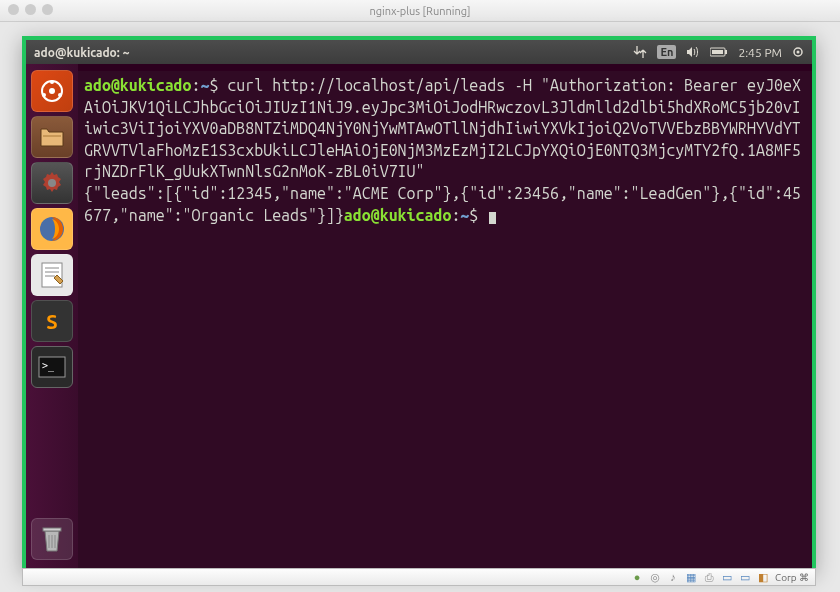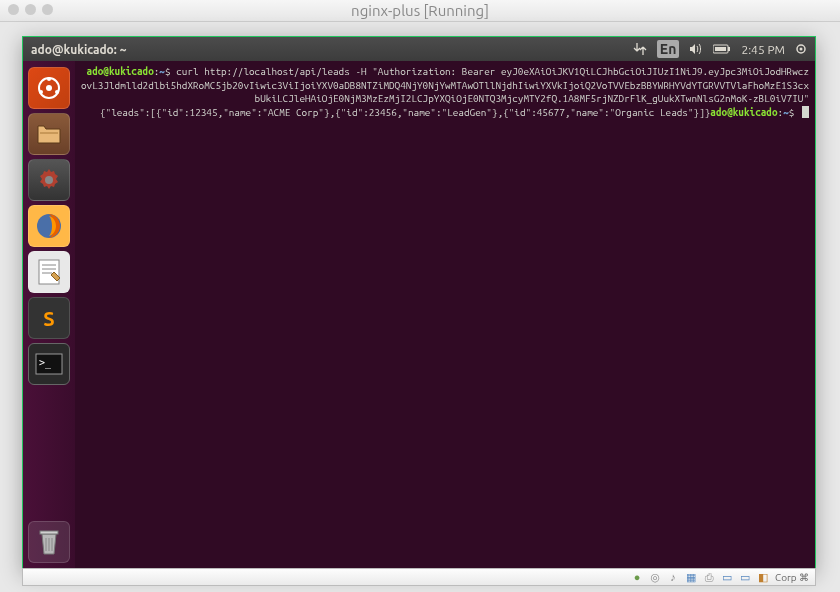--- a/index.html
+++ b/index.html
@@ -11,52 +11,51 @@
       position: relative;
     }
     .mac-titlebar {
       height: 22px;
       background: linear-gradient(#f6f6f6, #e6e6e6);
       border-bottom: 1px solid #ccc;
       display: flex;
       align-items: center;
       justify-content: center;
       position: relative;
-      font-size: 15px;
+      font-size: 11px;
       color: #888;
     }
     .mac-traffic {
       position: absolute; left: 8px; top: 4px;
       display: flex; gap: 6px;
     }
     .mac-dot { width: 11px; height: 11px; border-radius: 50%; background: #ccc; }
     .vm-window {
       position: absolute;
       left: 22px; top: 36px;
       width: 794px; height: 536px;
       background: #2c001e;
-      border: 1px solid #22c55e;
+      border: 4px solid #22c55e;
       box-shadow: 0 4px 20px rgba(0,0,0,0.3);
-      text-align: right;
     }
     .ubuntu-menubar {
       height: 24px;
       background: linear-gradient(#4c4c4c, #3c3c3c);
       color: #dfdbd2;
       display: flex;
       align-items: center;
       justify-content: space-between;
       padding: 0 8px;
       font-size: 12px;
     }
     .menubar-left { font-weight: bold; }
     .menubar-right { display: flex; align-items: center; gap: 10px; }
     .menubar-icon { color: #dfdbd2; font-size: 12px; display: inline-flex; }
     .en-badge {
-      background: #aaa; color: #333; font-size: 14px;
+      background: #aaa; color: #333; font-size: 11px;
       padding: 1px 3px; border-radius: 2px; font-weight: bold;
     }
     .ubuntu-body {
       display: flex;
       height: calc(100% - 24px);
     }
     .launcher {
       width: 52px;
       background: linear-gradient(to right, #4a1038, #3a0c2c);
       display: flex;
@@ -86,24 +85,25 @@
     .launcher-item.terminal { background: #2a2a2a; border: 1px solid #666; }
     .launcher-item.trash {
       position: absolute; bottom: 8px;
       background: rgba(200,200,200,0.15);
     }
     .terminal-area {
       flex: 1;
       background: #300a24;
       padding: 4px 6px;
       font-family: "Ubuntu Mono", "DejaVu Sans Mono", Consolas, monospace;
-      font-size: 10px;
+      font-size: 16px;
       line-height: 1.35;
       overflow: hidden;
       word-break: break-all;
+      margin-top: 7px;
     }
     .term-user { color: #8ae234; font-weight: bold; }
     .term-path { color: #729fcf; font-weight: bold; }
     .term-cmd { color: #d3d7cf; }
     .term-out { color: #d3d7cf; }
     .term-prompt { color: #d3d7cf; }
     .cursor {
       display: inline-block;
       width: 7px; height: 12px;
       background: #d3d7cf;

